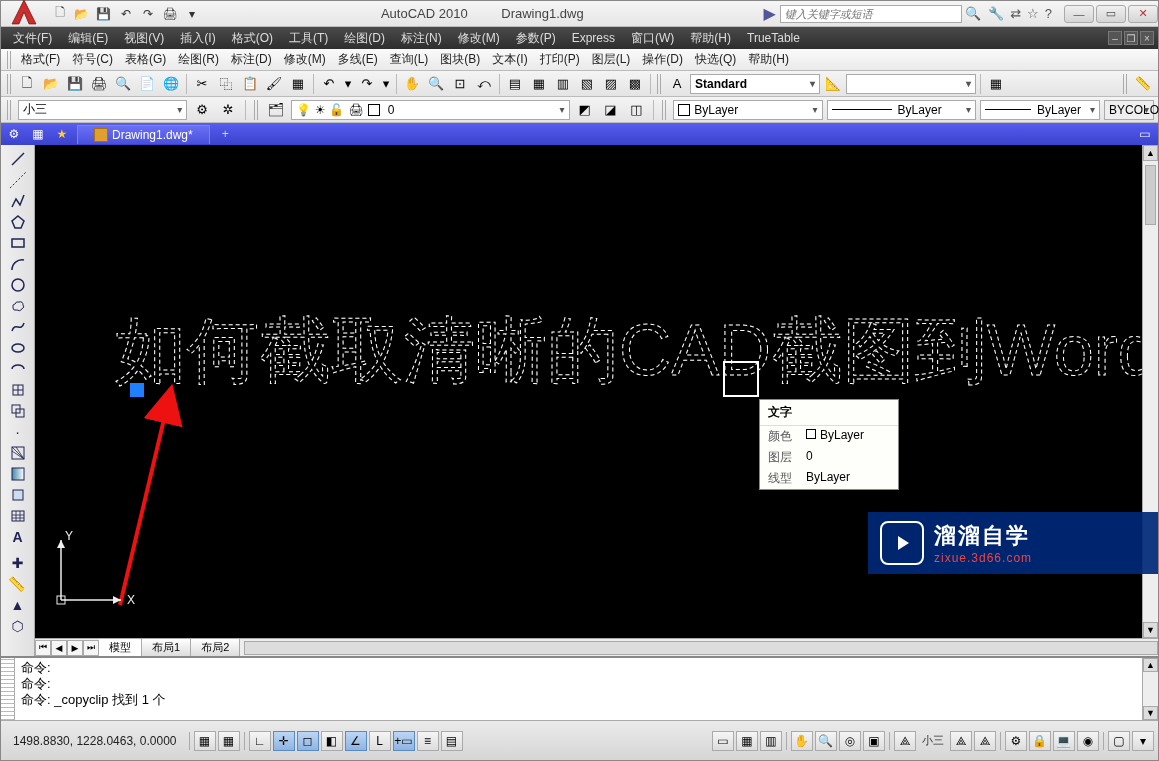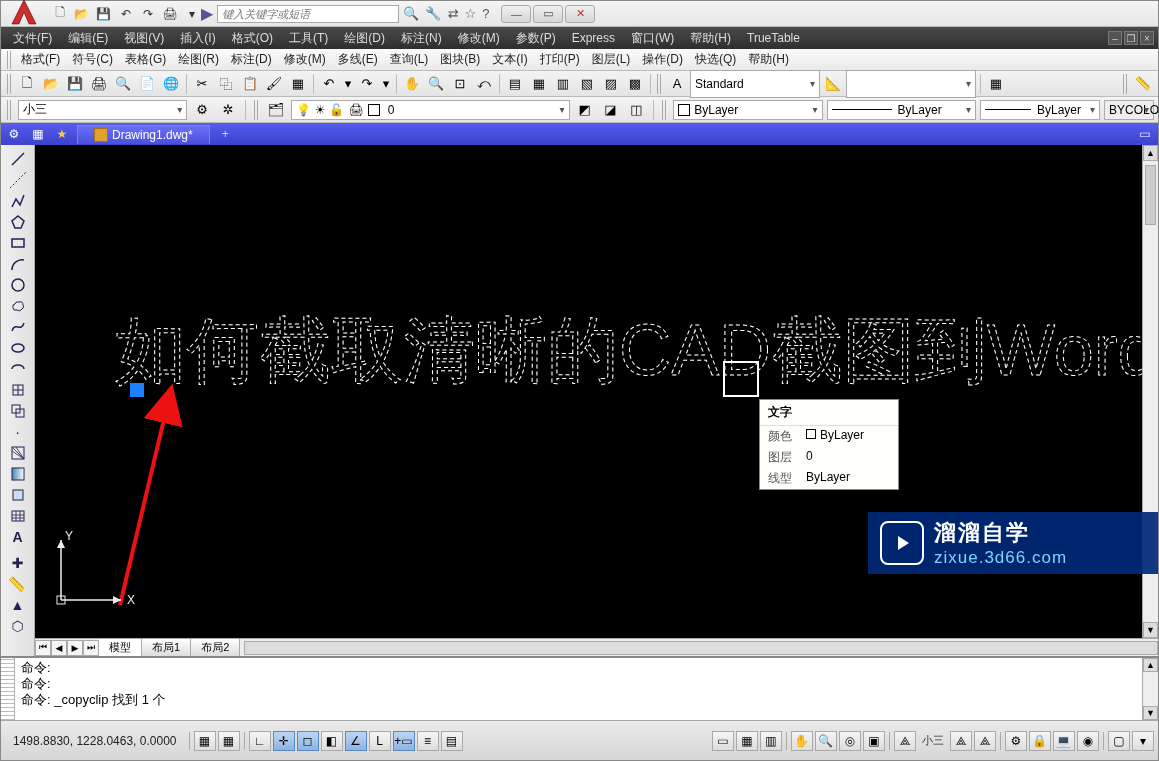--- a/index.html
+++ b/index.html
@@ -31,21 +31,21 @@
 
 .menubar2 { display: flex; align-items: center; background: linear-gradient(#fafafa,#eaeaea); height: 22px; padding: 0 4px; font-size: 12px; color: #222; border-bottom: 1px solid #bbb; }
 .menubar2 .menu-item { padding: 2px 6px; white-space: nowrap; }
 .menubar2 .grip { width: 6px; height: 18px; background: repeating-linear-gradient(90deg,#aaa,#aaa 1px,transparent 1px,transparent 3px); margin: 0 2px;}
 
 
 .toolbar-row { display: flex; align-items: center; background: linear-gradient(#f4f4f4,#e4e4e4); height: 26px; padding: 0 4px; gap: 2px; border-bottom: 1px solid #bbb; }
 .toolbar-row .btn { width: 22px; height: 22px; display: inline-flex; align-items: center; justify-content: center; font-size: 13px; border: 1px solid transparent; }
 .toolbar-row .sep { width: 1px; height: 20px; background: #bbb; margin: 0 2px; }
 .toolbar-row .grip { width: 5px; height: 20px; background: repeating-linear-gradient(90deg,#aaa,#aaa 1px,transparent 1px,transparent 3px); margin: 0 2px;}
-.toolbar-row .combo { height: 28px; border: 1px solid #aaa; background: #fff; font-size: 12px; display: inline-flex; align-items: center; padding: 0 18px 0 4px; position: relative; }
+.toolbar-row .combo { height: 20px; border: 1px solid #aaa; background: #fff; font-size: 12px; display: inline-flex; align-items: center; padding: 0 18px 0 4px; position: relative; font-weight: bold; }
 .toolbar-row .combo::after { content: "▾"; position: absolute; right: 4px; font-size: 10px; color: #555; }
 
 
 .prop-row { display: flex; align-items: center; background: linear-gradient(#f4f4f4,#e4e4e4); height: 26px; padding: 0 4px; gap: 4px; border-bottom: 1px solid #bbb; }
 .prop-row .combo { height: 20px; border: 1px solid #aaa; background: #fff; font-size: 12px; display: inline-flex; align-items: center; padding: 0 18px 0 4px; position: relative; }
 .prop-row .combo::after { content: "▾"; position: absolute; right: 4px; font-size: 10px; color: #555; }
 .prop-row .btn { width: 22px; height: 22px; display: inline-flex; align-items: center; justify-content: center; font-size: 13px; }
 .prop-row .sep { width: 1px; height: 20px; background: #bbb; margin: 0 2px; }
 .prop-row .grip { width: 5px; height: 20px; background: repeating-linear-gradient(90deg,#aaa,#aaa 1px,transparent 1px,transparent 3px); margin: 0 2px;}
 .prop-row .swatch { width: 12px; height: 12px; border: 1px solid #000; background: #fff; display: inline-block; margin-right: 4px; }
@@ -118,41 +118,45 @@
 .statusbar .right-group { display:flex; gap:2px; align-items:center; }
 .statusbar .right-group .txt { font-size:11px; color:#333; padding: 0 4px;}
 .statusbar .sep { width:1px; height:18px; background:#aaa; margin:0 2px;}
 
 
 .watermark { position: absolute; right: 0; bottom: 64px; width: 290px; height: 62px; background: rgba(0,40,120,0.92); display: flex; align-items: center; color: #fff; gap: 10px; padding: 0 12px; }
 .watermark .wlogo { width: 44px; height: 44px; border: 2px solid #fff; border-radius: 8px; display:flex; align-items:center; justify-content:center;}
 .watermark .wlogo svg { width: 24px; height: 24px; fill:#fff;}
 .watermark .wtext { display:flex; flex-direction:column; }
 .watermark .wtext .big { font-size: 22px; font-weight: bold; letter-spacing: 2px; }
-.watermark .wtext .small { font-size: 17px; letter-spacing: 1px; color: #7dd3fc; }
+.watermark .wtext .small { font-size: 12px; letter-spacing: 1px; color: #ef4444; }
 </style>
 </head>
 <body>
 
 <div class="window">
 
   <div class="titlebar-row">
     <div class="app-logo">
       <svg viewBox="0 0 40 40">
           <path d="M6 34 L20 6 L34 34 L26 34 L20 20 L14 34 Z" fill="#cc2e2e" stroke="#801515" stroke-width="1"></path>
         </svg>
     </div>
     <div class="qat">
       <span class="btn">🗋</span>
       <span class="btn">📂</span>
       <span class="btn">💾</span>
       <span class="btn">↶</span>
       <span class="btn">↷</span>
       <span class="btn">🖨</span>
       <span class="btn">▾</span>
+    </div>
+    <div class="title-center">
+      <span class="app">AutoCAD 2010</span>
+      <span>Drawing1.dwg</span>
     </div>
     <div class="search-area">
       <span style="color:#559;">▶</span>
       <input class="search-input" placeholder="键入关键字或短语" style="">
       <div class="search-icons">
         <span>🔍</span>
         <span>🔧</span>
         <span>⇄</span>
         <span>☆</span>
         <span>?</span>

